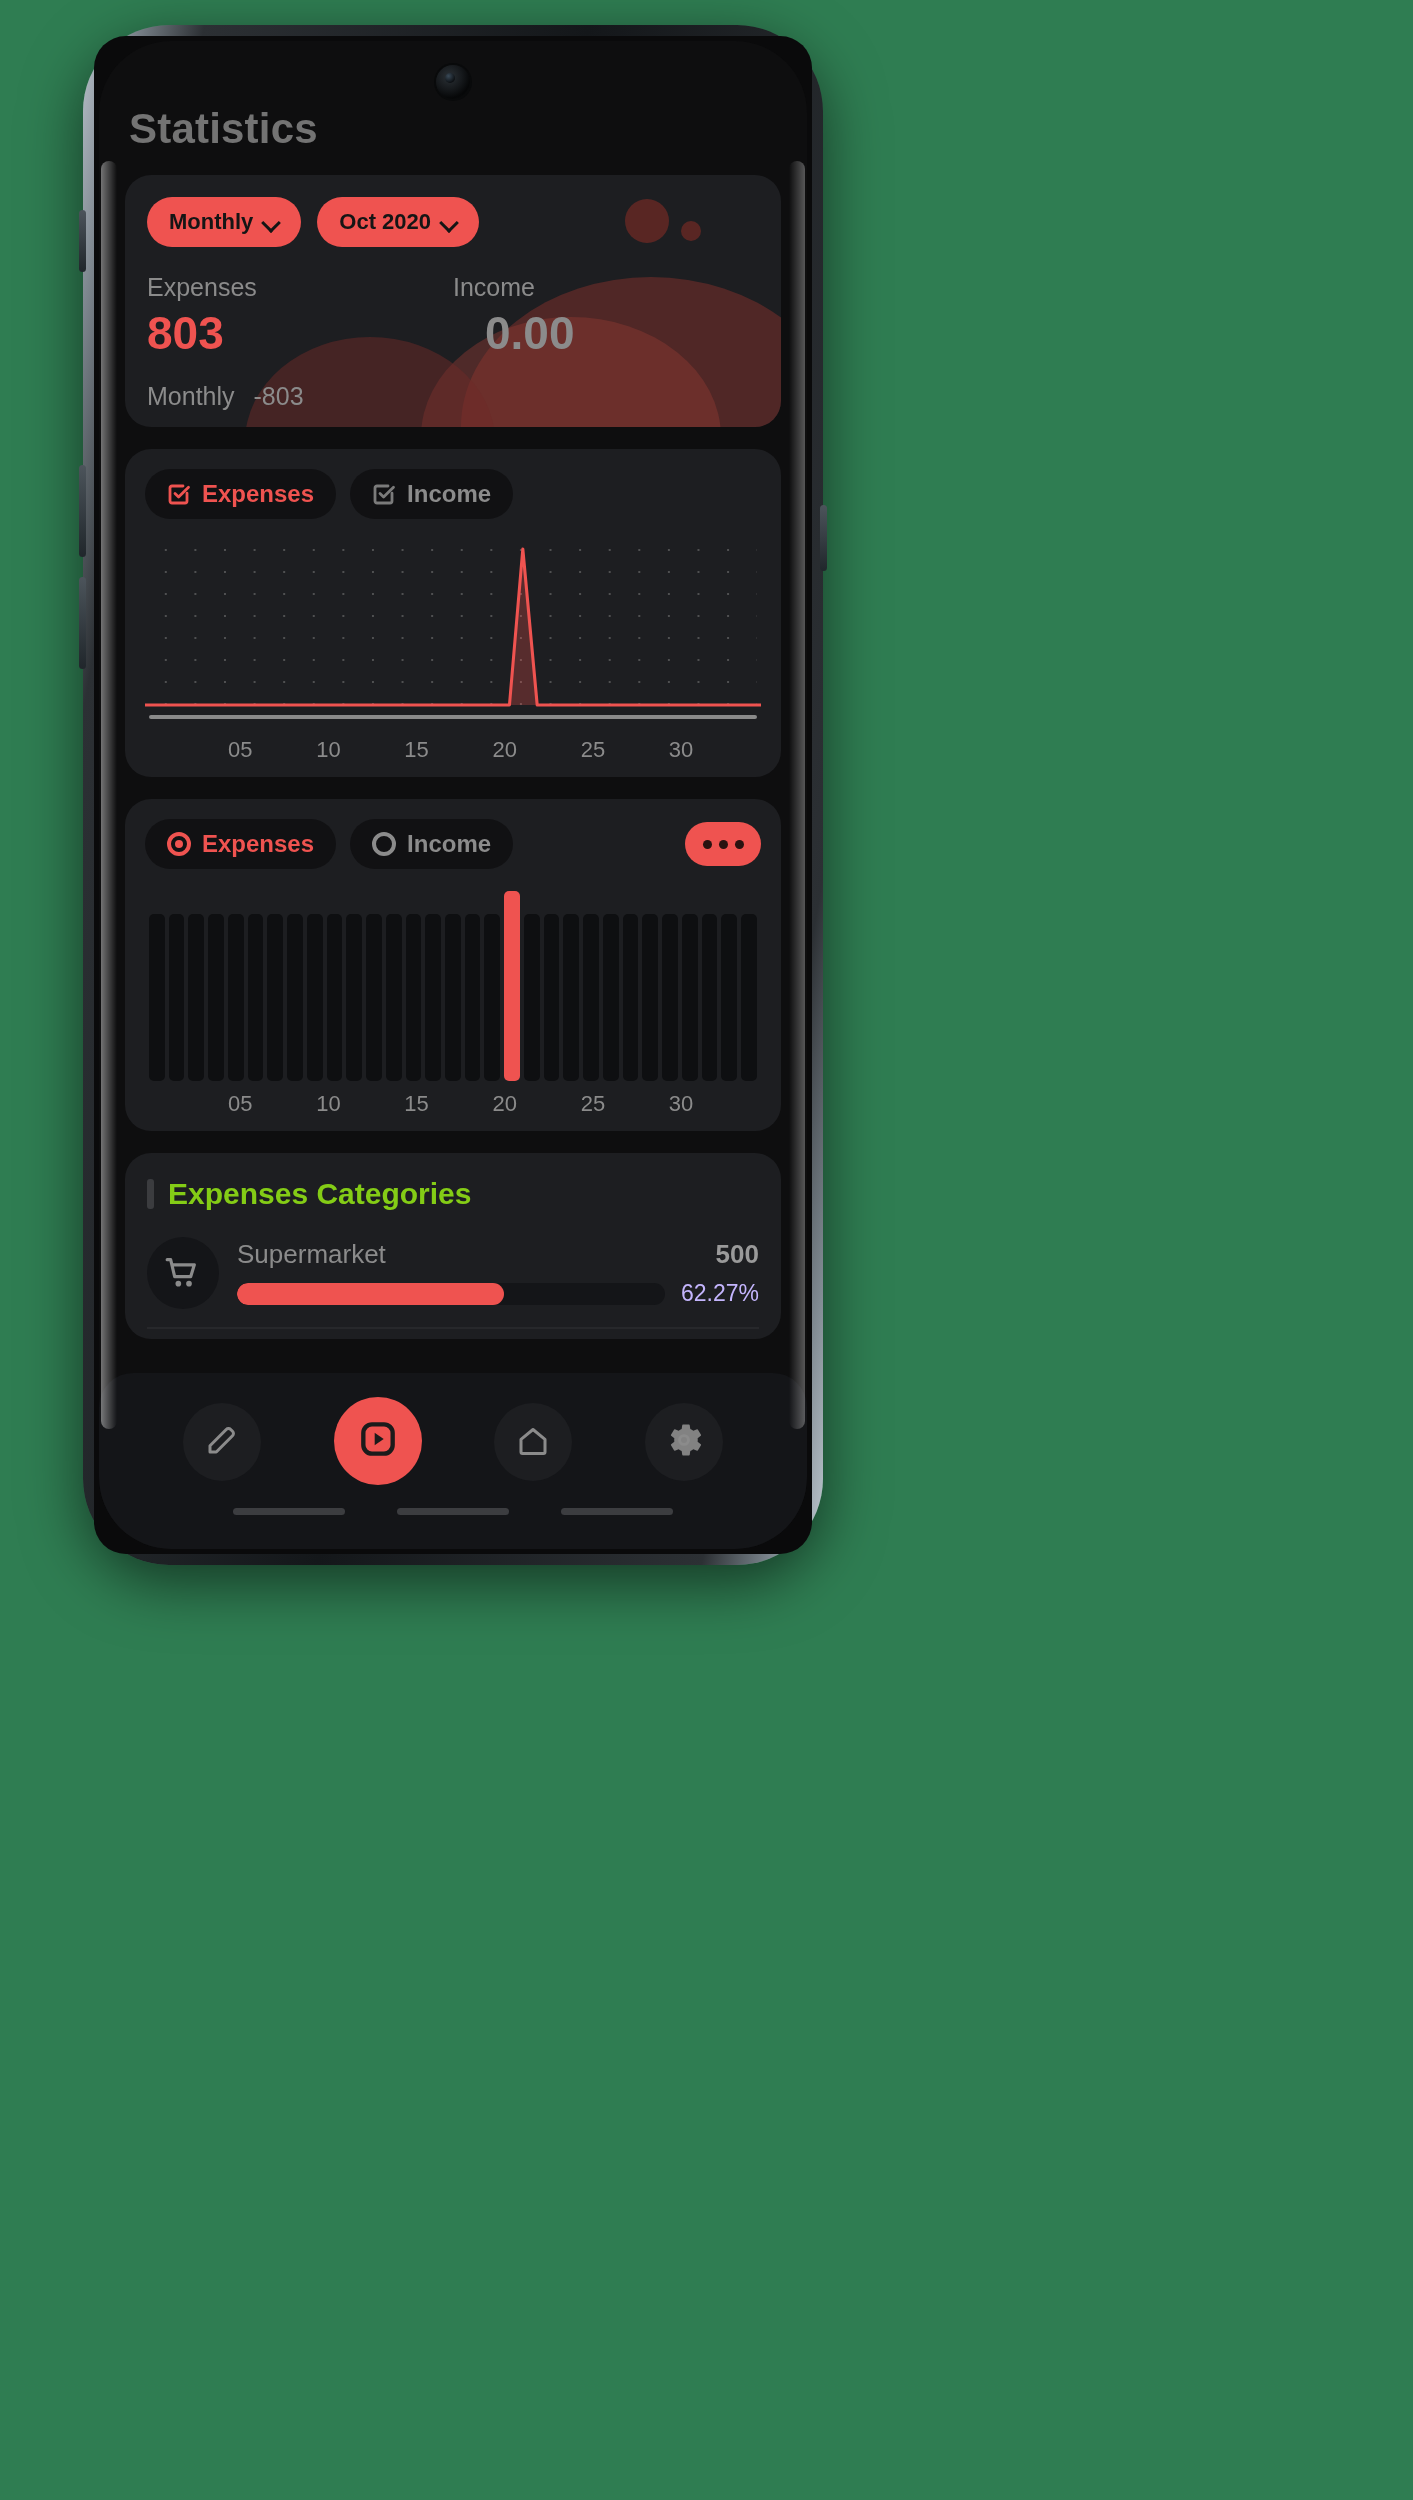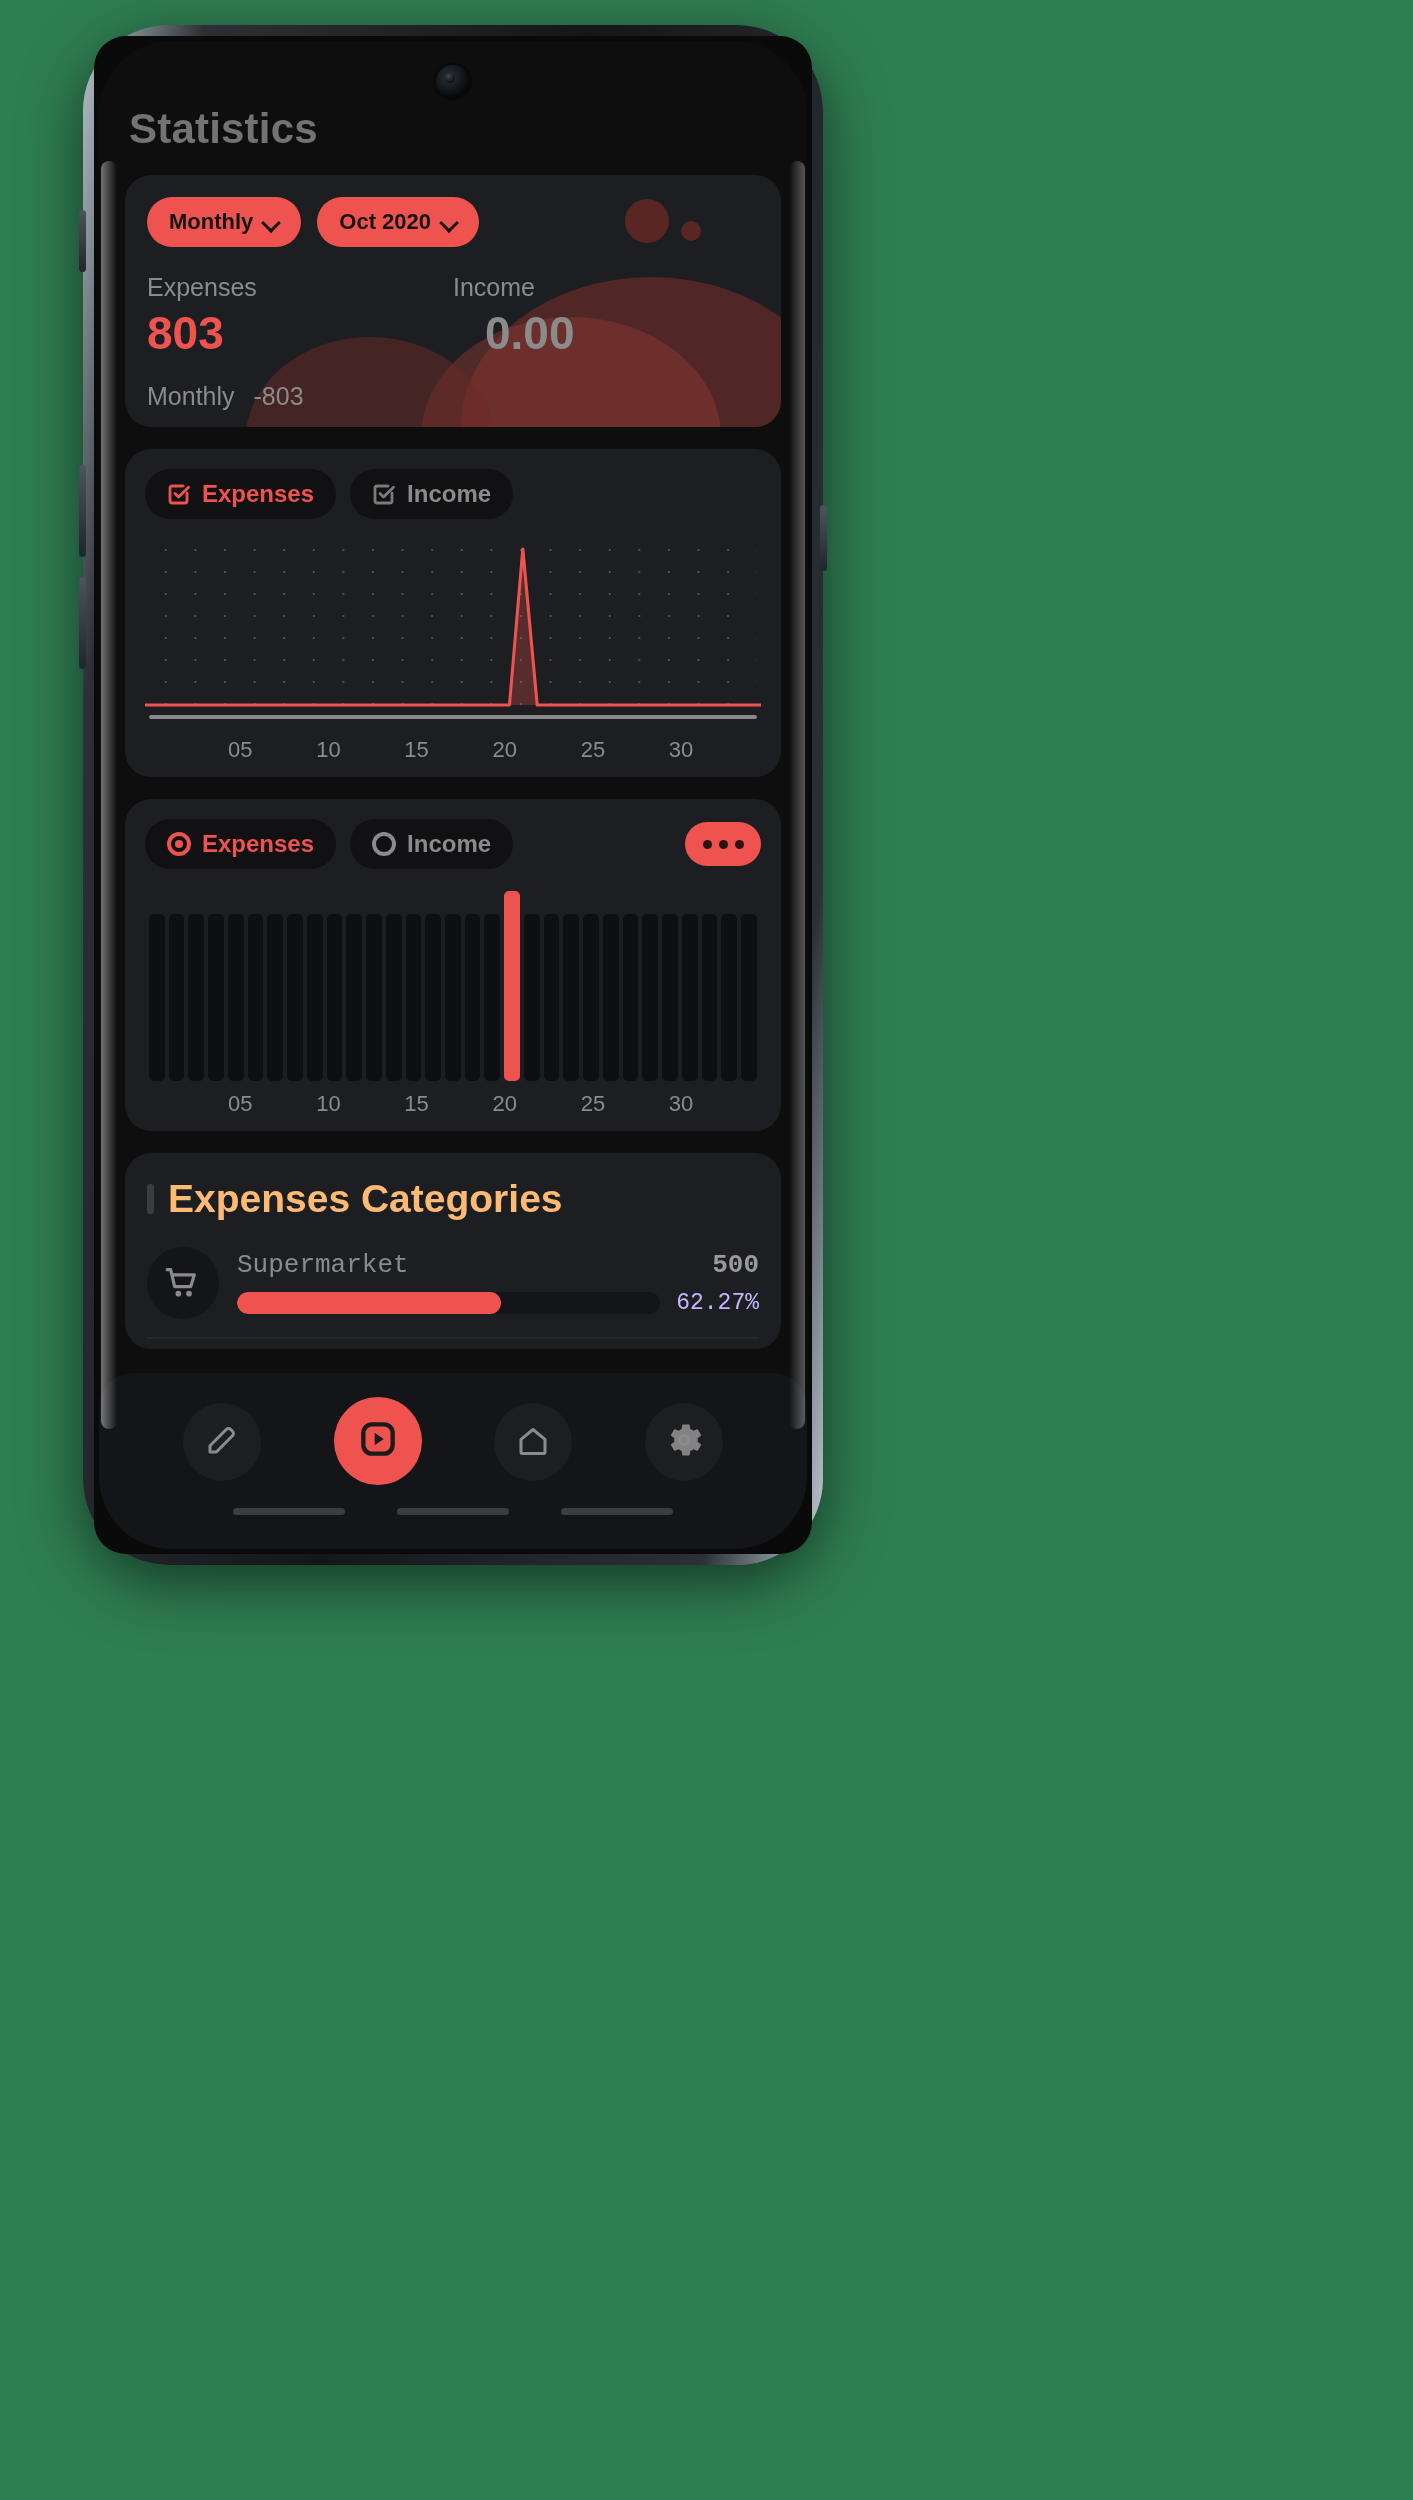--- a/index.html
+++ b/index.html
@@ -153,27 +153,27 @@
   
   .barchart{ position:relative; height:190px; margin-top:22px; display:flex; align-items:flex-end;
              gap:4px; padding:0 4px; }
   .bar{ flex:1 1 auto; background:#0e0f11; border-radius:5px; }
   .bar.hl{ background:#ef5350; }
 
   
   .cat-card{ padding:24px 22px 10px 22px; }
   .cat-head{ display:flex; align-items:center; gap:14px; }
   .cat-accent{ width:7px; height:30px; background:#3b3c3f; border-radius:3px; }
-  .cat-title{ font-size:39px; font-weight:700; color:#fdba74; }
+  .cat-title{ font-size:30px; font-weight:700; color:#84cc16; }
   .cat-row{ display:flex; align-items:center; gap:18px; margin-top:26px; }
   .cat-ico{
     width:72px; height:72px; border-radius:50%; background:#141518;
     display:flex; align-items:center; justify-content:center; flex:0 0 auto;
   }
-  .cat-body{ flex:1 1 auto;font-family:Liberation Mono, monospace; }
+  .cat-body{ flex:1 1 auto; }
   .cat-top{ display:flex; justify-content:space-between; align-items:baseline; }
   .cat-name{ font-size:26px; color:#8b8b8b; }
   .cat-amt{ font-size:26px; font-weight:700; color:#9a9a9a; }
   .cat-bar-row{ display:flex; align-items:center; gap:16px; margin-top:10px; }
   .cat-track{ flex:1 1 auto; height:22px; border-radius:12px; background:#141518; overflow:hidden; }
   .cat-fill{ height:100%; border-radius:12px; background:#ef5350; }
   .cat-pct{ font-size:23px; color:#c4b5fd; flex:0 0 auto; }
   .cat-divider{ height:2px; background:#27282b; margin-top:18px; }
 
   

